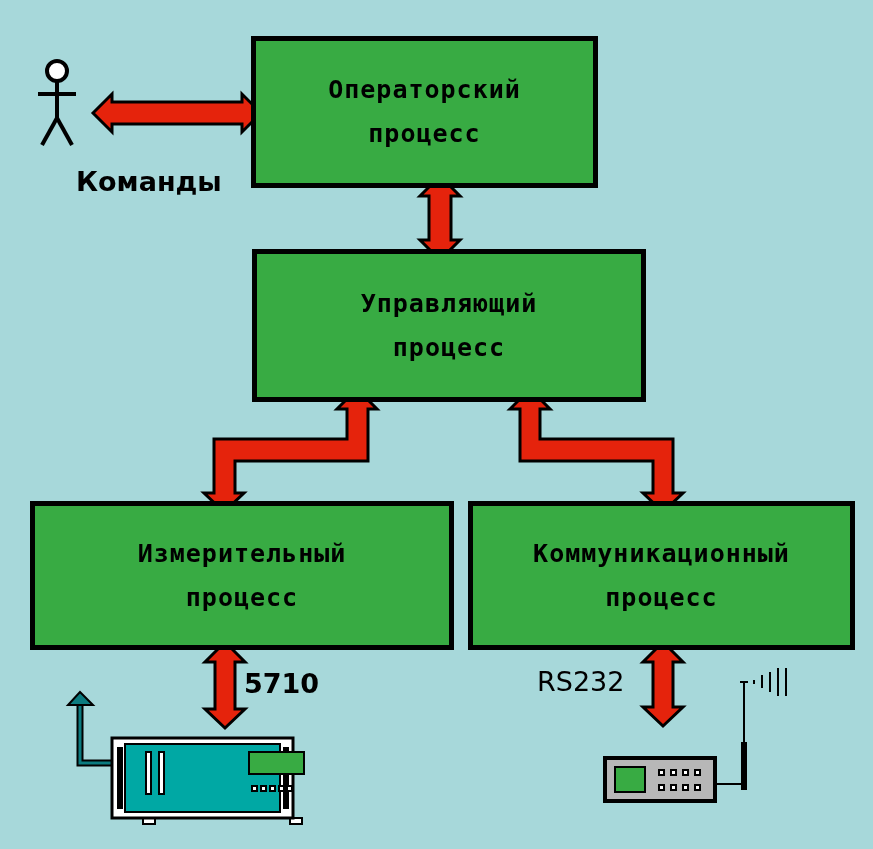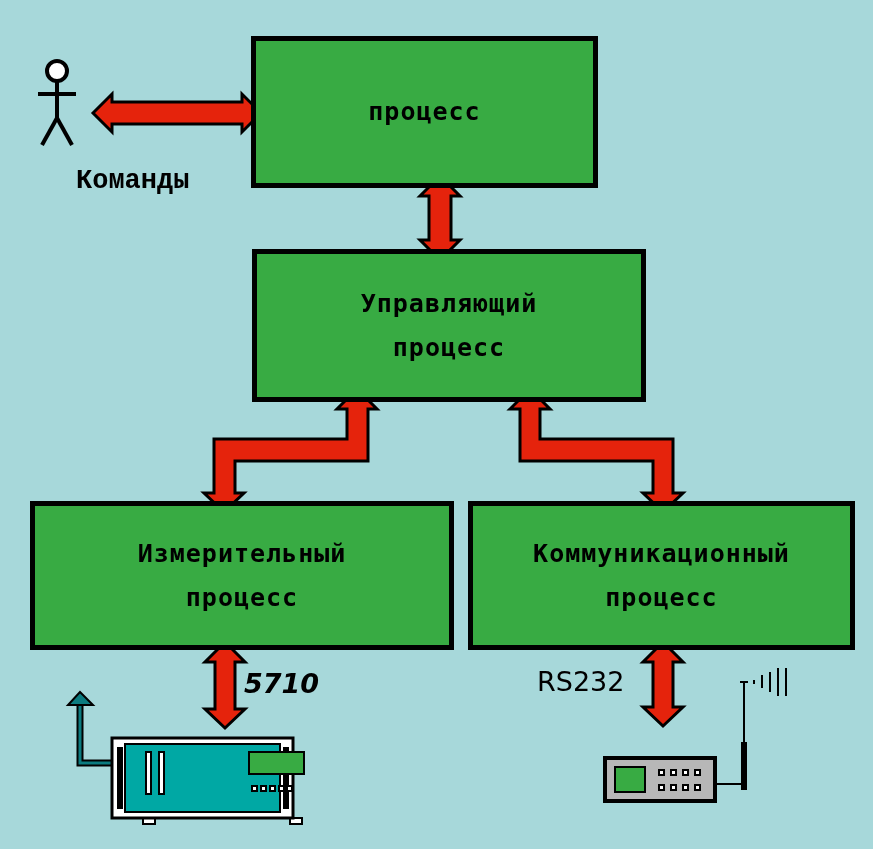--- a/index.html
+++ b/index.html
@@ -84,33 +84,34 @@
       <line x1="754" y1="680" x2="754" y2="684"></line>
       <line x1="762" y1="675" x2="762" y2="688"></line>
       <line x1="770" y1="672" x2="770" y2="692"></line>
       <line x1="778" y1="668" x2="778" y2="696"></line>
       <line x1="786" y1="668" x2="786" y2="696"></line>
     </g>
   </g>
 </svg>
 
 <div class="box" style="left:251px;top:36px;width:347px;height:152px;">
+  <span>Операторский</span>
   <span>процесс</span>
 </div>
 
 <div class="box" style="left:252px;top:249px;width:394px;height:153px;">
   <span>Управляющий</span>
   <span>процесс</span>
 </div>
 
 <div class="box" style="left:30px;top:501px;width:424px;height:149px;">
   <span>Измерительный</span>
   <span>процесс</span>
 </div>
 
 <div class="box" style="left:468px;top:501px;width:387px;height:149px;text-align:right;">
   <span>Коммуникационный</span>
   <span>процесс</span>
 </div>
 
-<div class="label" style="left:76px;top:166px;font-family:Liberation Mono, monospace;">Команды</div>
-<div class="label" style="left:244px;top:668px;font-style:italic;">5710</div>
+<div class="label" style="left:76px;top:166px;">Команды</div>
+<div class="label" style="left:244px;top:668px;">5710</div>
 <div class="label" style="left:537px;top:666px;font-weight:normal;">RS232</div>
 
 </body></html>

